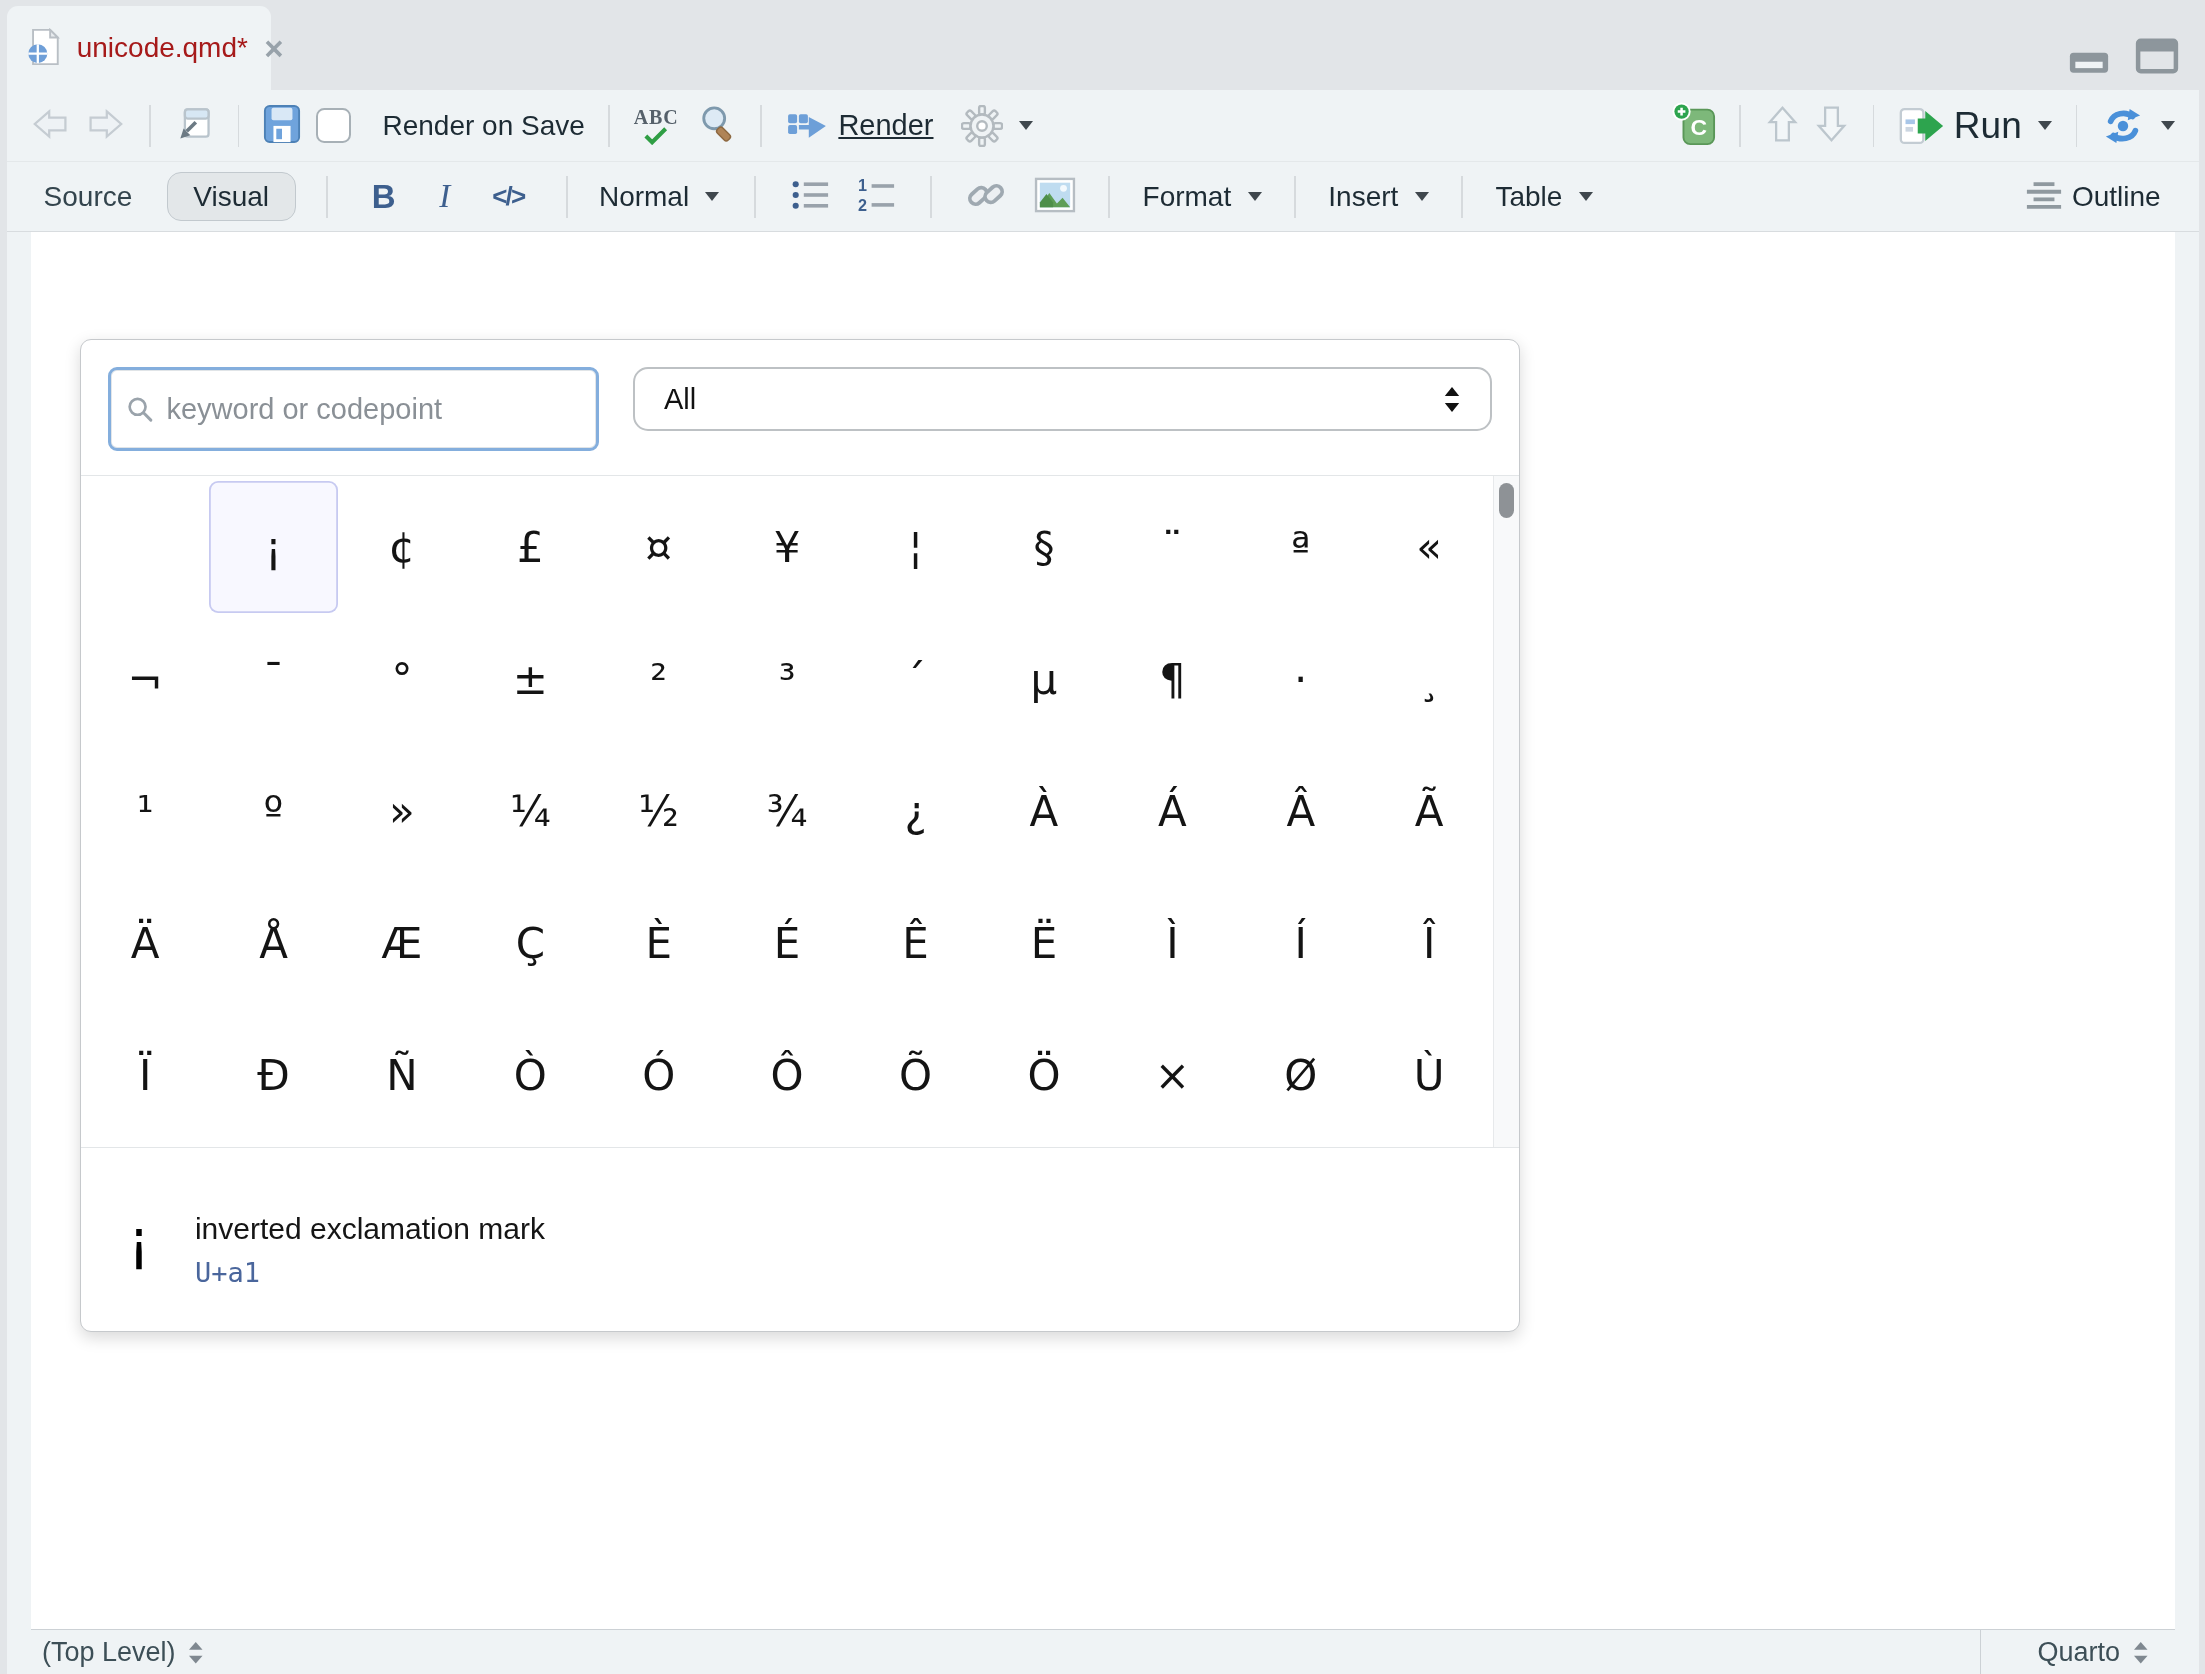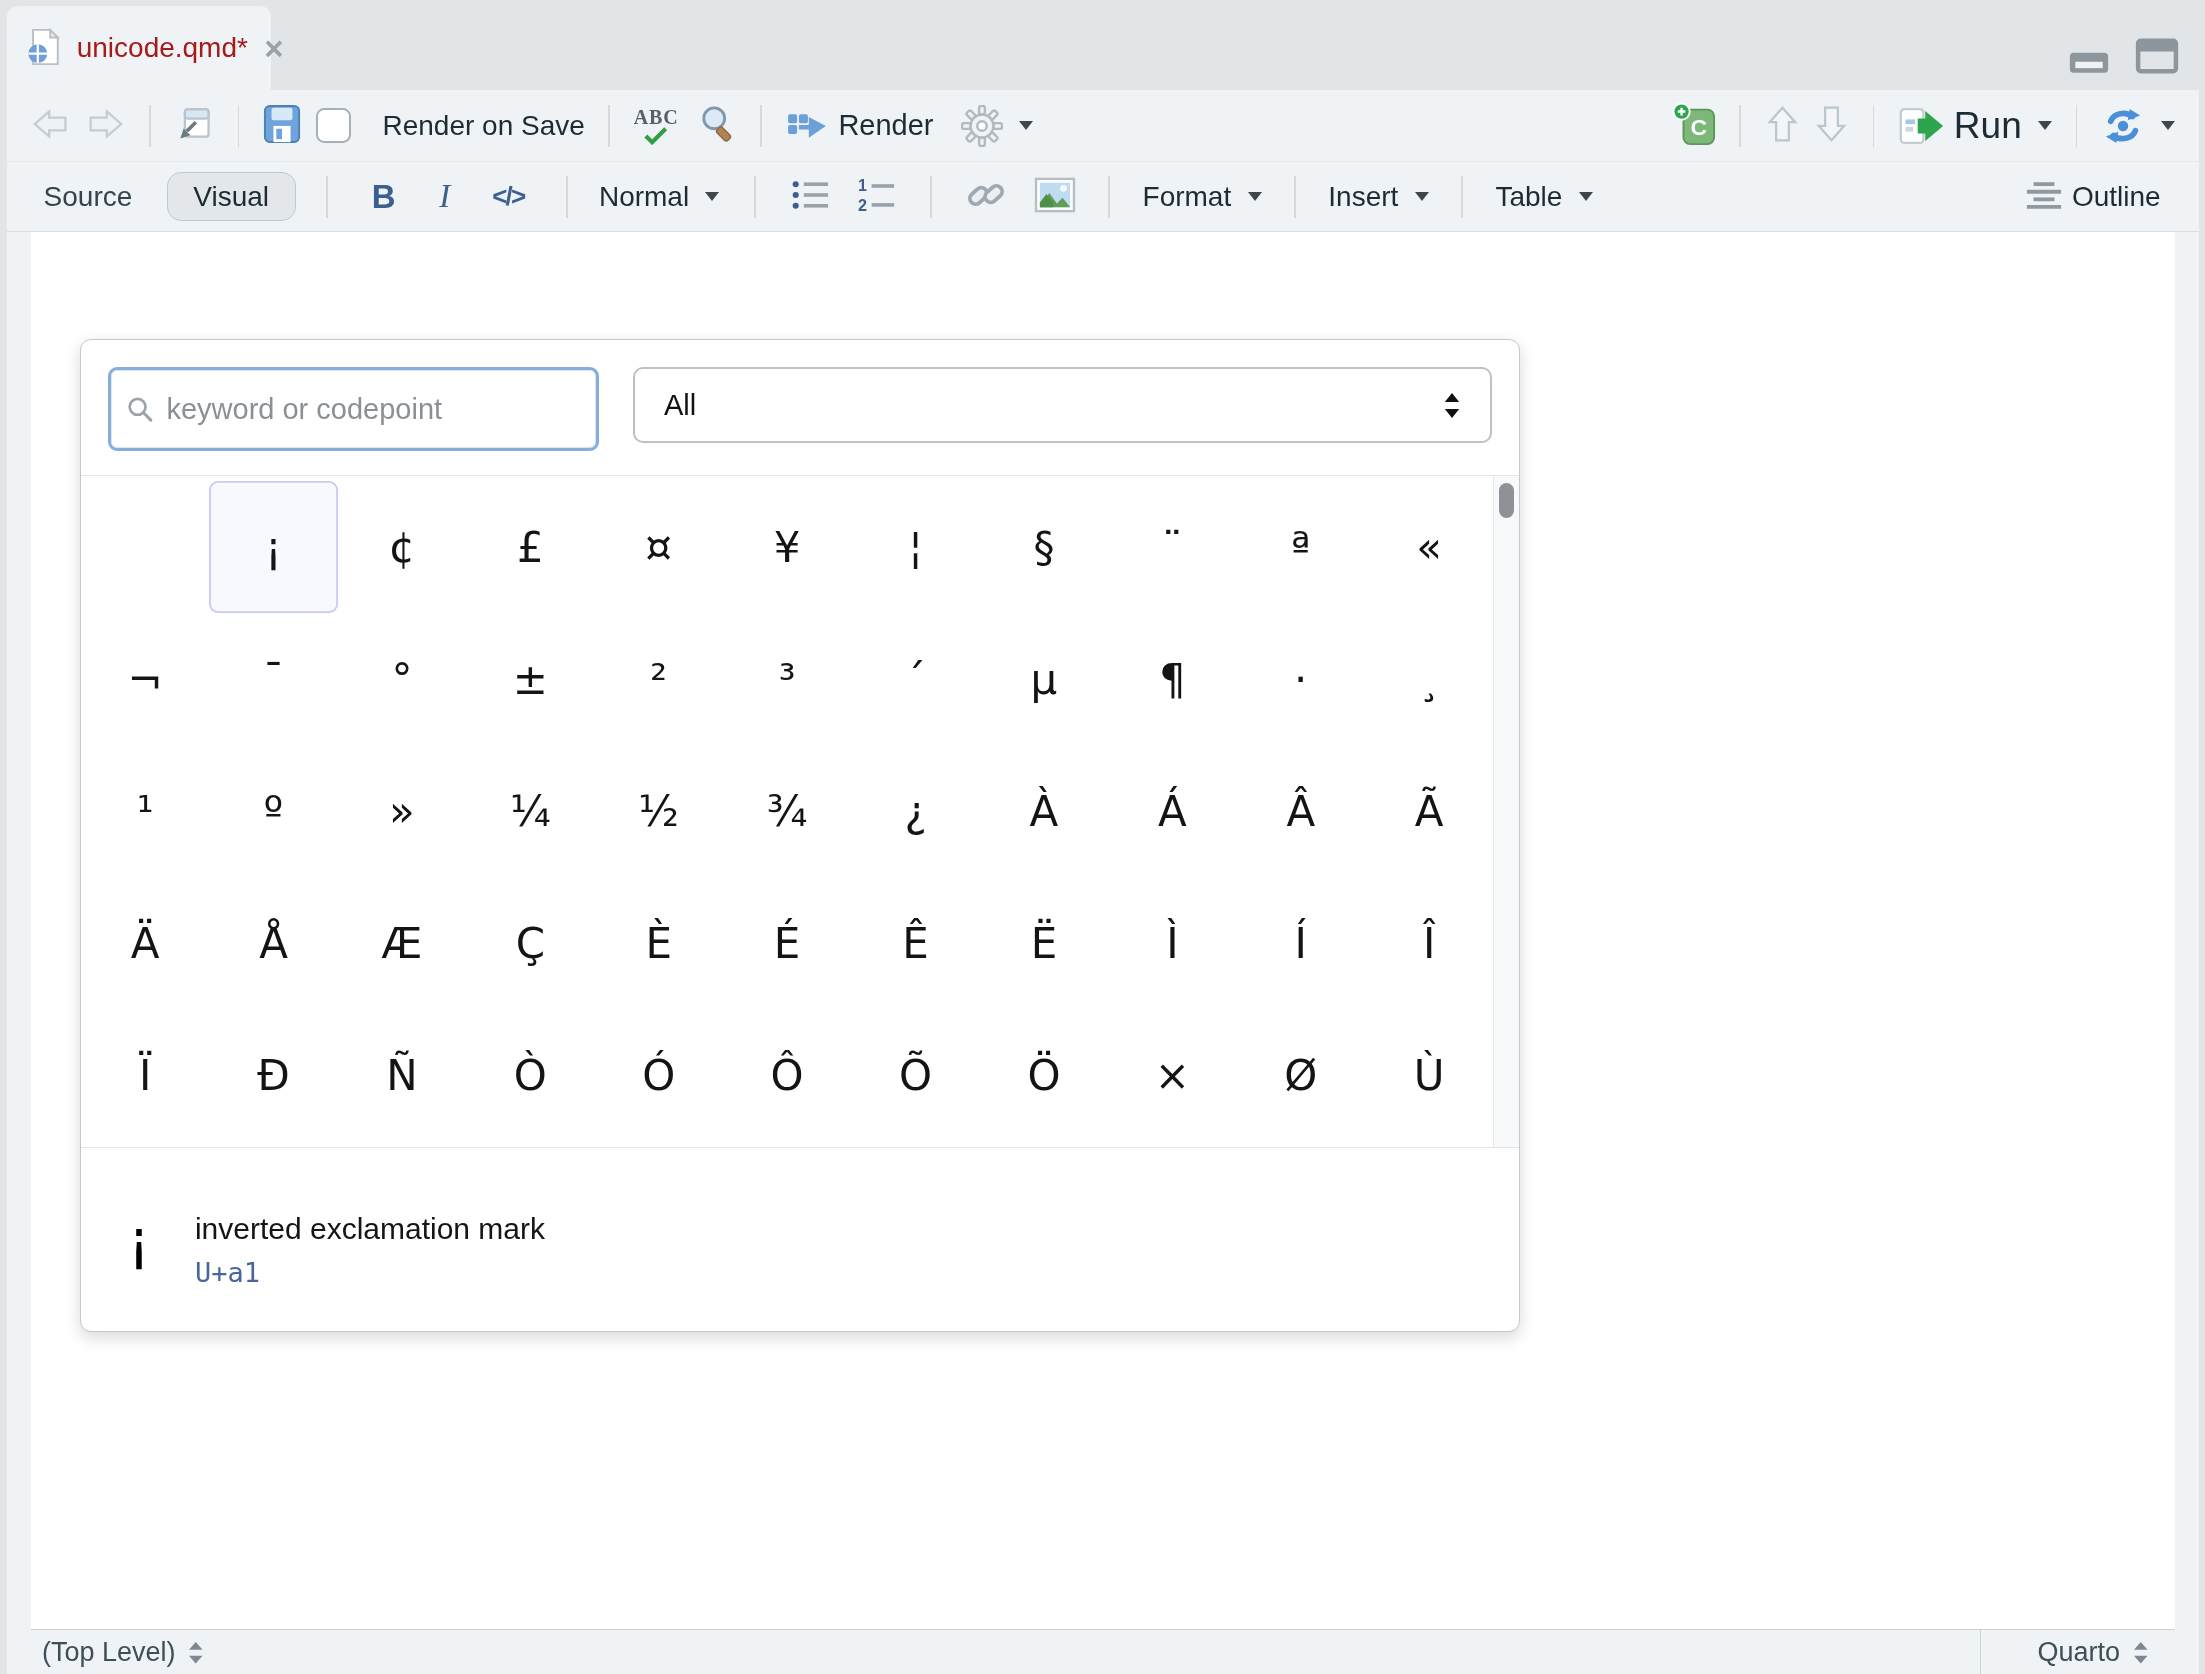--- a/index.html
+++ b/index.html
@@ -53,21 +53,21 @@
   .picker-header { display: flex; gap: 34px; padding: 27px 27px 23.6px 27px; align-items: flex-start; flex: none; }
   .search-box {
     width: 491px; height: 84px; flex: none;
     border: 3.6px solid #84aedd; border-radius: 9px; background: #fff;
     box-shadow: inset 0 0 0 0.9px #e0e4e7;
     display: flex; align-items: center; gap: 12.7px; padding: 0 16.4px;
   }
   .search-box input { border: none; outline: none; font-size: 29px; color: #333; width: 100%; background: transparent; font-family: "Liberation Sans", sans-serif; }
   .search-box input::placeholder { color: #8a9096; }
   .filter-box {
-    flex: 1; height: 76px; border: 2.7px solid #bdc1c4; border-radius: 10px;
+    flex: 1; height: 64px; border: 2.7px solid #bdc1c4; border-radius: 15px;
     display: flex; align-items: center; padding: 0 29px; font-size: 29px; color: #111; background: #fff;
   }
   .grid-wrap { position: relative; border-top: 1.8px solid #e3e6e8; flex: 1; overflow: hidden; }
   .char-grid { display: grid; grid-template-columns: repeat(11, 1fr); grid-auto-rows: 132px; margin-right: 25.5px; padding-top: 5.5px; }
   .char-cell {
     display: flex; align-items: center; justify-content: center;
     font-family: "DejaVu Sans", sans-serif; font-size: 42px; color: #141414;
   }
   .char-cell.selected { background: #f8f8ff; box-shadow: inset 0 0 0 1.8px #c7caf1; border-radius: 9px; }
   .vscroll { position: absolute; right: 0; top: 0; bottom: 0; width: 25.5px; background: #f8f9fa; border-left: 0.9px solid #e7e9eb; }
@@ -167,21 +167,21 @@
       </svg>
     </span>
     <div class="sep"></div>
     <div class="tbtn">
       <svg width="44" height="36" viewBox="0 0 46 40">
         <rect x="2" y="7" width="10" height="10" rx="2" fill="#6d9fd8"></rect>
         <rect x="14" y="7" width="10" height="10" rx="2" fill="#6d9fd8"></rect>
         <rect x="2" y="19" width="10" height="10" rx="2" fill="#6d9fd8"></rect>
         <path d="M14 19 h11 v-9 L44 20 L25 33 v-9 h-11 z" fill="#6d9fd8"></path>
       </svg>
-      <span class="tlabel" style="font-size:29px;">Render</span>
+      <span class="tlabel" style="font-size:29px;text-decoration:underline;">Render</span>
     </div>
     <div class="tbtn" style="margin-left:12.7px;">
       <svg width="42" height="42" viewBox="0 0 44 44">
         <g fill="#eff3f5" stroke="#b3babf" stroke-width="2.5">
           <rect x="19" y="1" width="6" height="9" rx="2"></rect>
           <rect x="19" y="1" width="6" height="9" rx="2" transform="rotate(45 22 22)"></rect>
           <rect x="19" y="1" width="6" height="9" rx="2" transform="rotate(90 22 22)"></rect>
           <rect x="19" y="1" width="6" height="9" rx="2" transform="rotate(135 22 22)"></rect>
           <rect x="19" y="1" width="6" height="9" rx="2" transform="rotate(180 22 22)"></rect>
           <rect x="19" y="1" width="6" height="9" rx="2" transform="rotate(225 22 22)"></rect>

